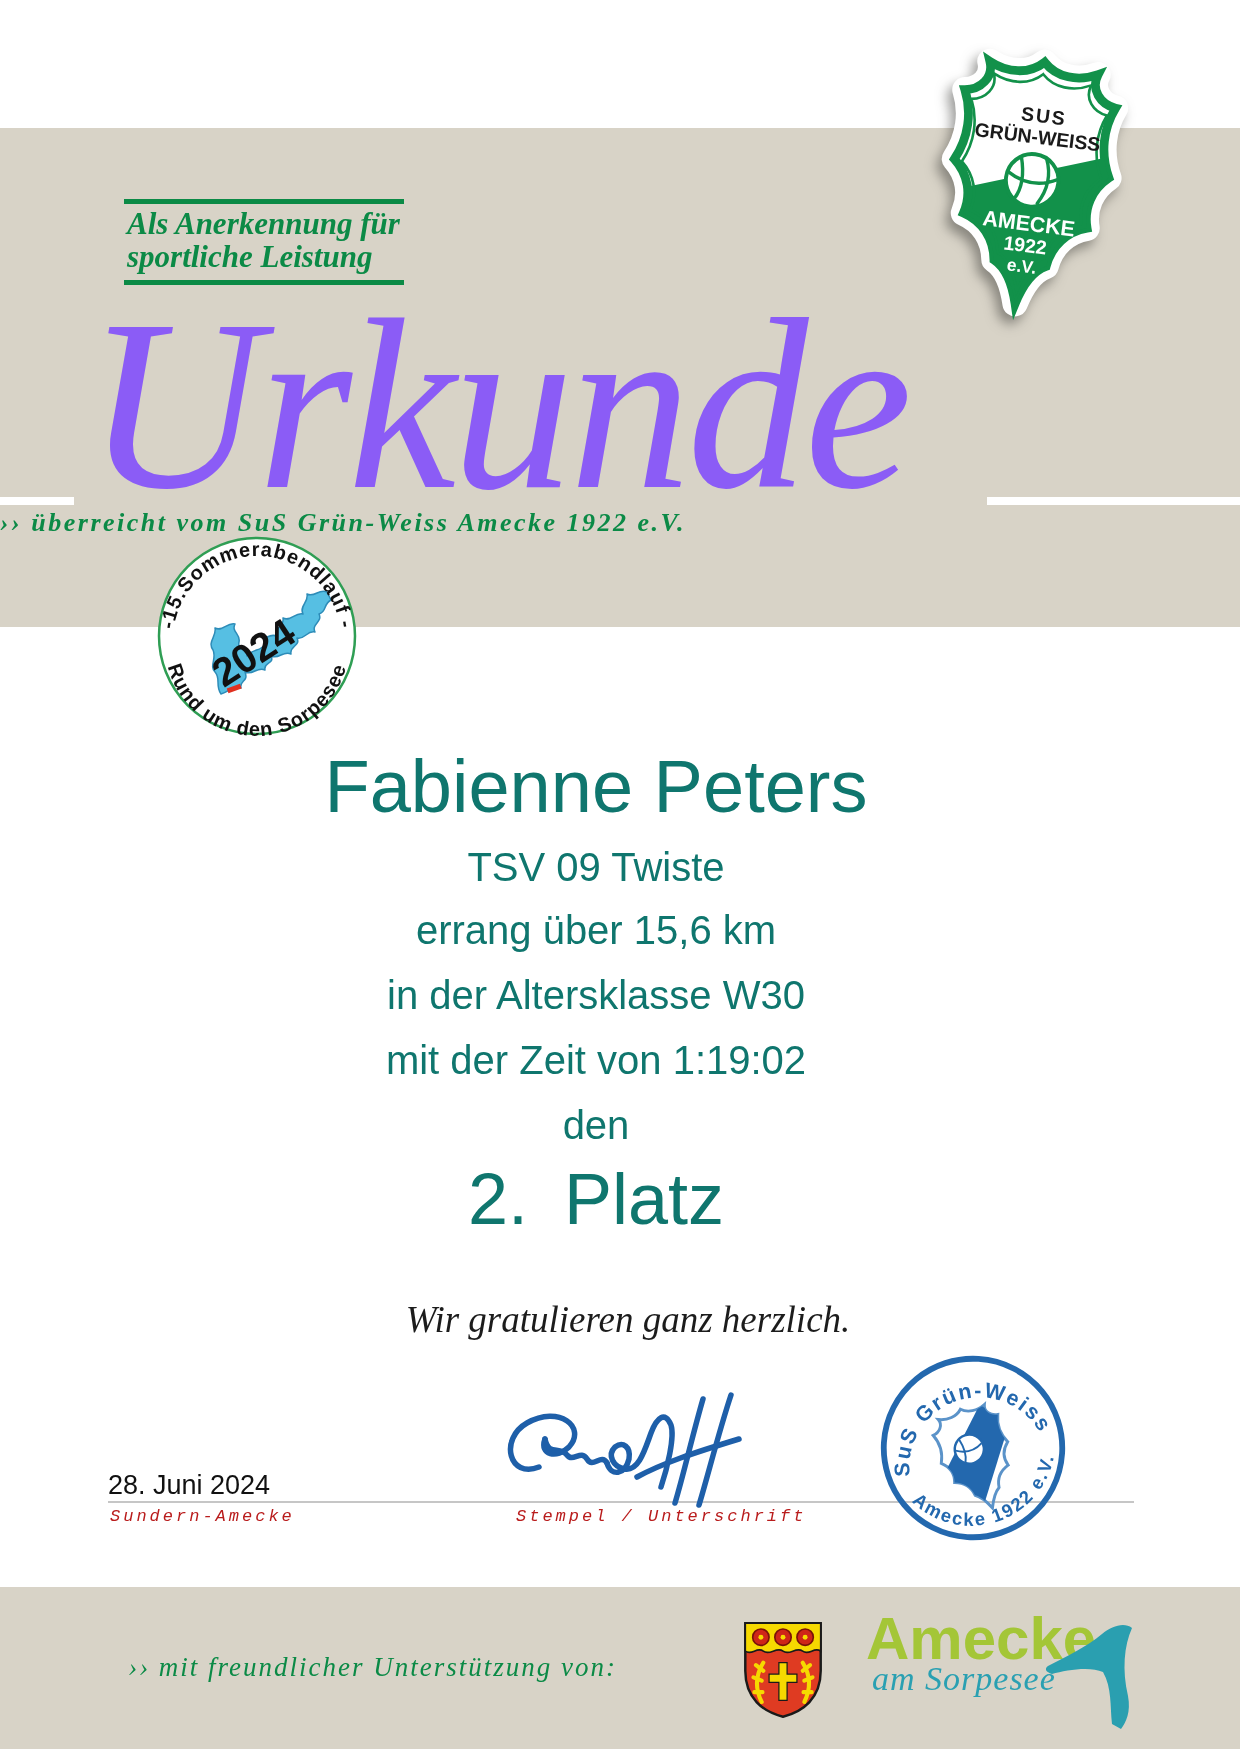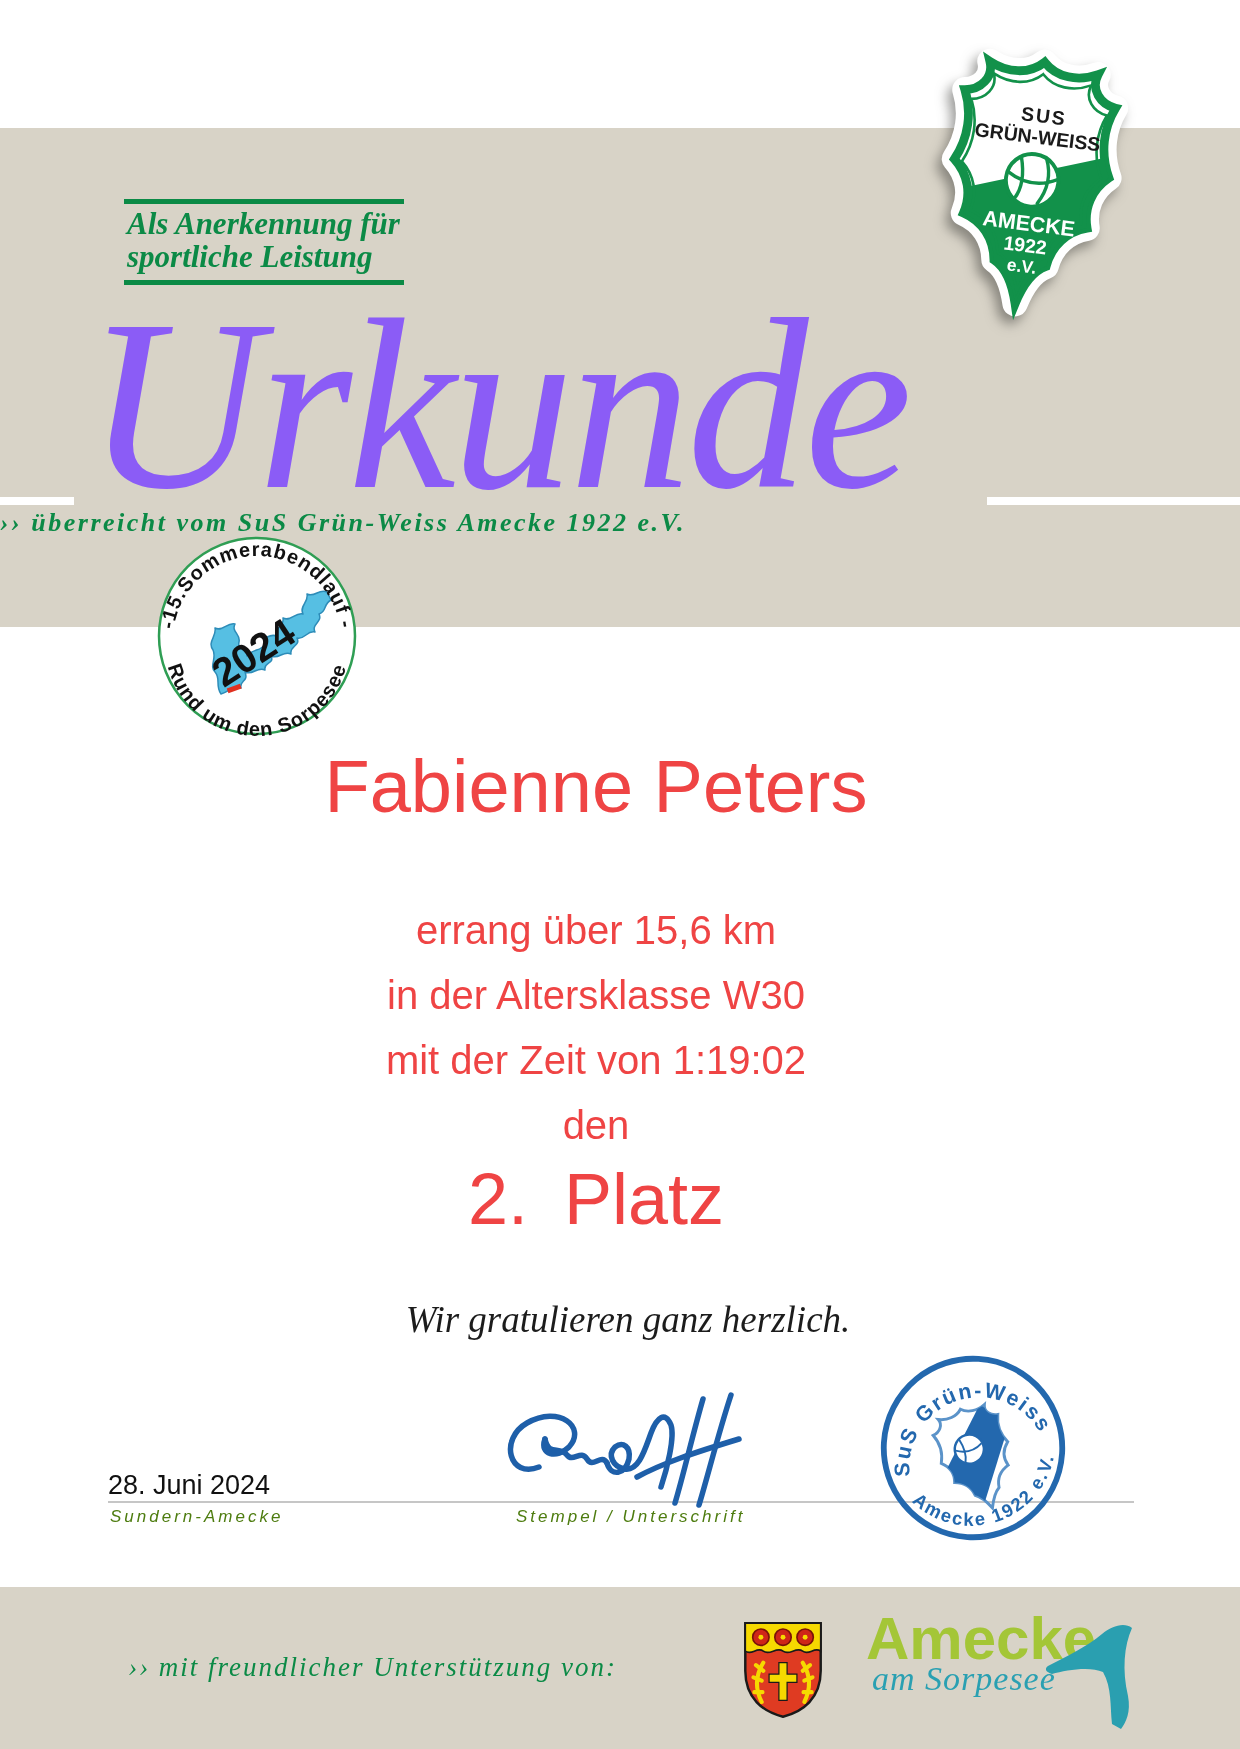--- a/index.html
+++ b/index.html
@@ -26,40 +26,40 @@
     font-size:243px;line-height:0.9;color:#8b5cf6;letter-spacing:-4px;
     white-space:nowrap;
   }
   .white-bar{top:497px;height:8px;background:#ffffff;}
   .subtitle{
     left:0;top:508px;width:1140px;text-align:left;
     font-family:"Liberation Serif",serif;font-style:italic;font-weight:bold;
     font-size:26px;color:#0b8a46;letter-spacing:2.5px;
   }
   
-  .center-block{left:0;width:1192px;text-align:center;color:#ef4444;}
+  .center-block{left:0;width:1192px;text-align:center;color:#0f766e;}
   .name{top:744px;font-size:74px;}
   .body-line{font-size:40px;}
   .club{top:845px;}
   .l-errang{top:908px;}
   .l-klasse{top:973px;}
   .l-zeit{top:1038px;}
   .l-den{top:1103px;text-align:center;}
   .platz{top:1158px;font-size:72px;word-spacing:16px;}
   .congrats{
     left:8px;top:1298px;width:1240px;text-align:center;
     font-family:"Liberation Serif",serif;font-style:italic;
     font-size:37px;color:#1c1c1c;
   }
   
   .date{left:108px;top:1470px;font-size:27px;color:#111;}
   .sig-line{left:108px;top:1501px;width:1026px;height:2px;background:#c6c6c6;}
   .sub-label{
-    font-family:Liberation Sans, sans-serif;font-style:italic;
-    font-size:17px;letter-spacing:3px;color:#4d7c0f;top:1507px;
+    font-family:Liberation Mono, monospace;font-style:italic;
+    font-size:17px;letter-spacing:3px;color:#b91c1c;top:1507px;
   }
   .place{left:110px;}
   .stamp-label{left:516px;}
   
   .sponsor-label{
     left:128px;top:1652px;
     font-family:"Liberation Serif",serif;font-style:italic;font-weight:normal;
     font-size:27px;letter-spacing:2px;color:#0b8a46;
   }
   .amecke-word{
@@ -164,20 +164,21 @@
       <text font-size="20" font-weight="bold" fill="#111" letter-spacing="1">
         <textPath href="#arcTopE" startOffset="50%" text-anchor="middle">-15.Sommerabendlauf -</textPath>
       </text>
       <text font-size="20" font-weight="bold" fill="#111" letter-spacing="1">
         <textPath href="#arcBotE" startOffset="50%" text-anchor="middle">Rund um den Sorpesee</textPath>
       </text>
     </svg>
   </div>
 
   <div class="abs center-block name">Fabienne Peters</div>
+  <div class="abs center-block body-line club">TSV 09 Twiste</div>
   <div class="abs center-block body-line l-errang">errang über 15,6 km</div>
   <div class="abs center-block body-line l-klasse">in der Altersklasse W30</div>
   <div class="abs center-block body-line l-zeit">mit der Zeit von 1:19:02</div>
   <div class="abs center-block body-line l-den">den</div>
   <div class="abs center-block platz">2. Platz</div>
 
   <div class="abs congrats">Wir gratulieren ganz herzlich.</div>
 
   <div class="abs date">28. Juni 2024</div>
   <div class="abs sig-line"></div>

